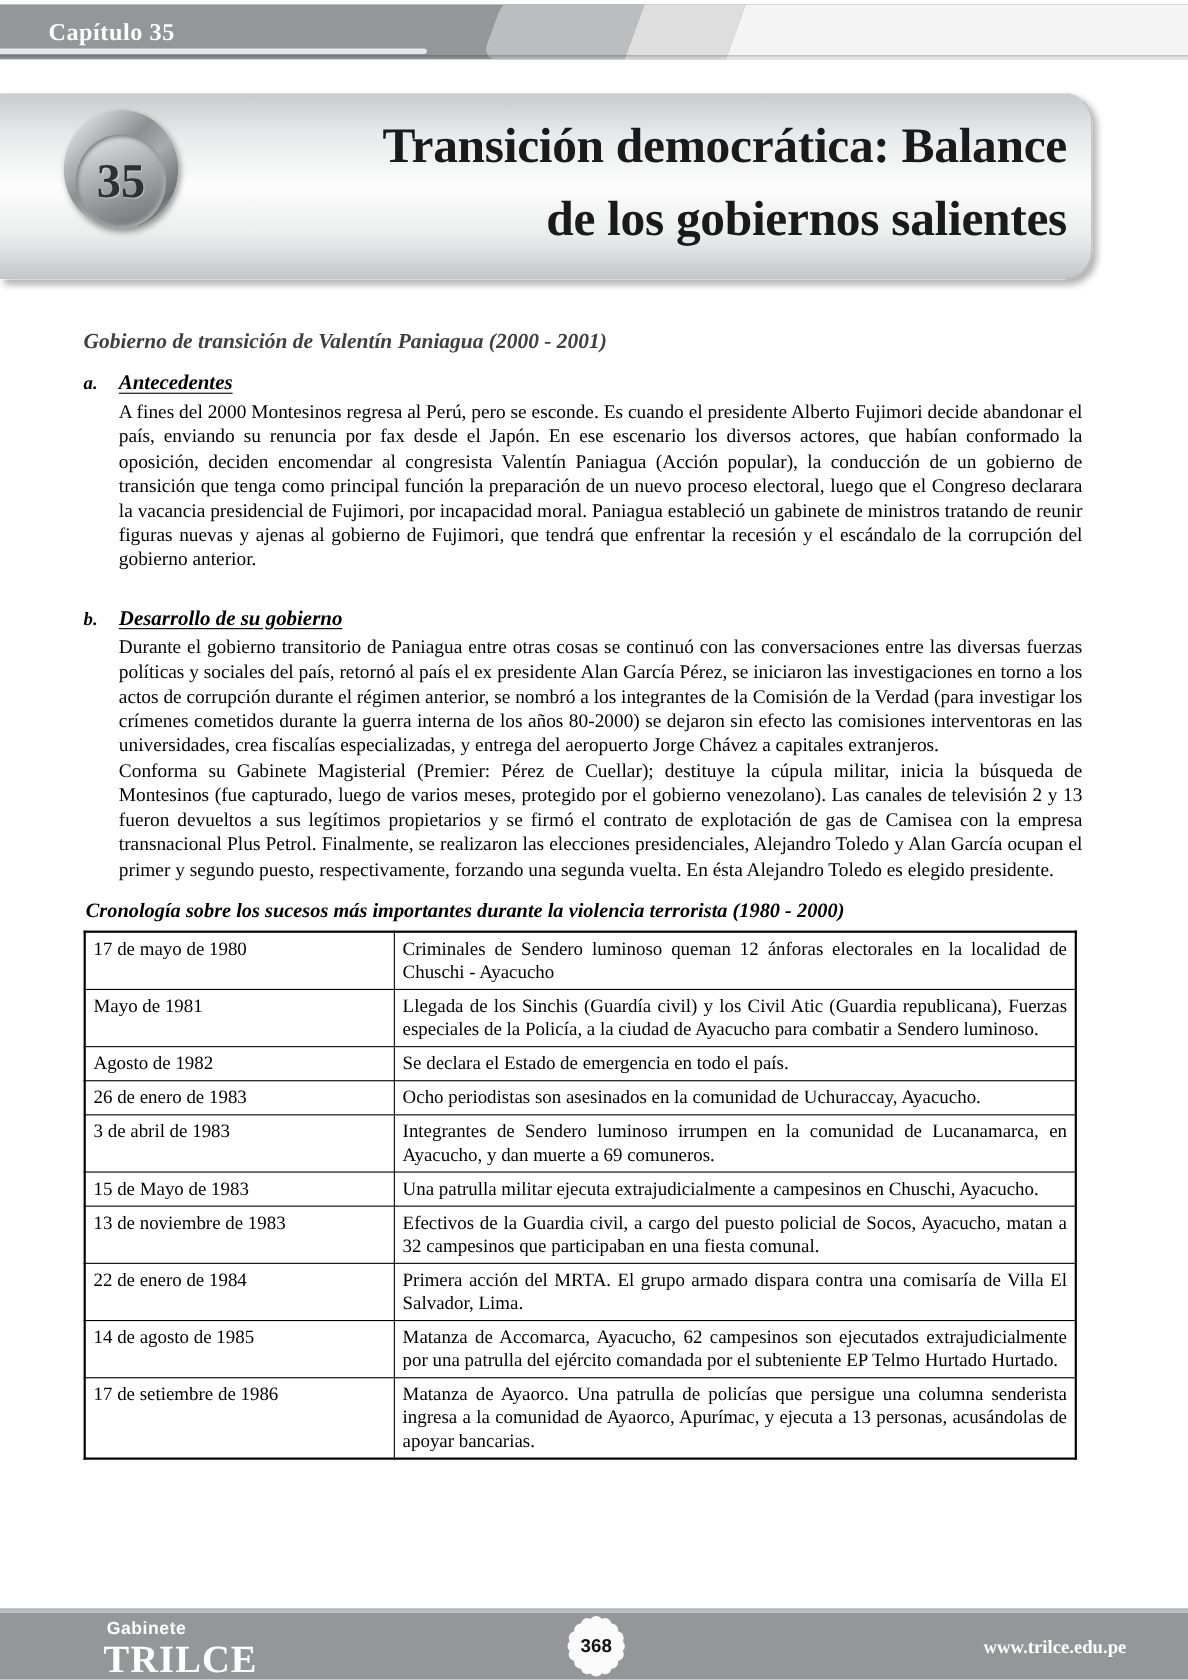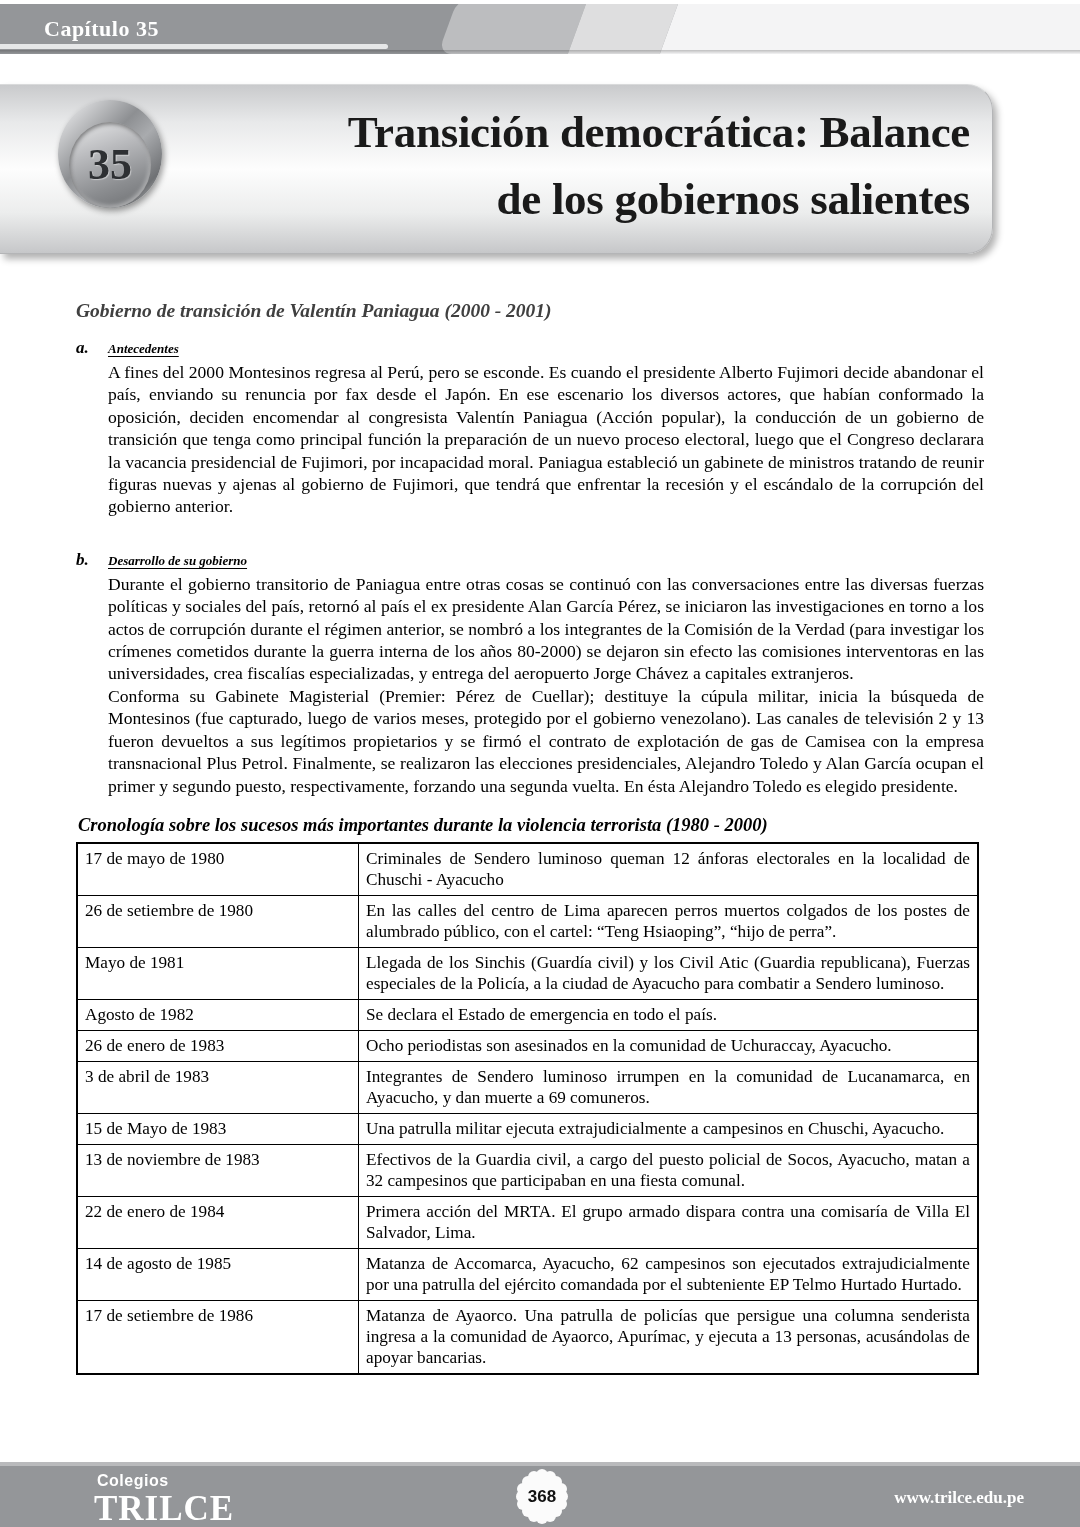--- a/index.html
+++ b/index.html
@@ -143,21 +143,21 @@
   .item-letter {
     width: 32px;
     flex: 0 0 32px;
     font-weight: bold;
     font-style: italic;
     font-size: 17px;
   }
   .item-title {
     font-weight: bold;
     font-style: italic;
-    font-size: 13px;
+    font-size: 19px;
     text-decoration: underline;
     text-underline-offset: 3px;
   }
   .item-body {
     margin-left: 32px;
     font-size: 17.6px;
     line-height: 22.4px;
     text-align: justify;
     hyphens: none;
   }
@@ -311,24 +311,20 @@
 
   <div class="table-title">Cronología sobre los sucesos más importantes durante la violencia terrorista (1980 - 2000)</div>
 
   <table class="chrono">
     <tbody>
         <tr>
           <td class="c-date">17 de mayo de 1980</td>
           <td class="c-event">Criminales de Sendero luminoso queman 12 ánforas electorales en la localidad de Chuschi - Ayacucho</td>
         </tr>
         <tr>
-          <td class="c-date">26 de setiembre de 1980</td>
-          <td class="c-event">En las calles del centro de Lima aparecen perros muertos colgados de los postes de alumbrado público, con el cartel: “Teng Hsiaoping”, “hijo de perra”.</td>
-        </tr>
-        <tr>
           <td class="c-date">Mayo de 1981</td>
           <td class="c-event">Llegada de los Sinchis (Guardía civil) y los Civil Atic (Guardia republicana), Fuerzas especiales de la Policía, a la ciudad de Ayacucho para combatir a Sendero luminoso.</td>
         </tr>
         <tr>
           <td class="c-date">Agosto de 1982</td>
           <td class="c-event">Se declara el Estado de emergencia en todo el país.</td>
         </tr>
         <tr>
           <td class="c-date">26 de enero de 1983</td>
           <td class="c-event">Ocho periodistas son asesinados en la comunidad de Uchuraccay, Ayacucho.</td>
@@ -358,21 +354,21 @@
           <td class="c-event">Matanza de Ayaorco. Una patrulla de policías que persigue una columna senderista ingresa a la comunidad de Ayaorco, Apurímac, y ejecuta a 13 personas, acusándolas de apoyar bancarias.</td>
         </tr>
       </tbody>
   </table>
 
 </div>
 
 <div class="footer">
   <div class="footer-topline"></div>
   <div class="logo">
-    <span class="logo-small">Colegios</span>
+    <span class="logo-small">Gabinete</span>
     <span class="logo-big">TRILCE</span>
   </div>
   <div class="site-url">www.trilce.edu.pe</div>
 </div>
 <div class="page-badge">
   <svg width="62" height="61" viewBox="0 0 62 61">
     <g fill="#fbfbfb">
       <circle cx="31" cy="30.5" r="20"></circle>
       <circle cx="31" cy="9" r="6"></circle>
       <circle cx="31" cy="52" r="6"></circle>

